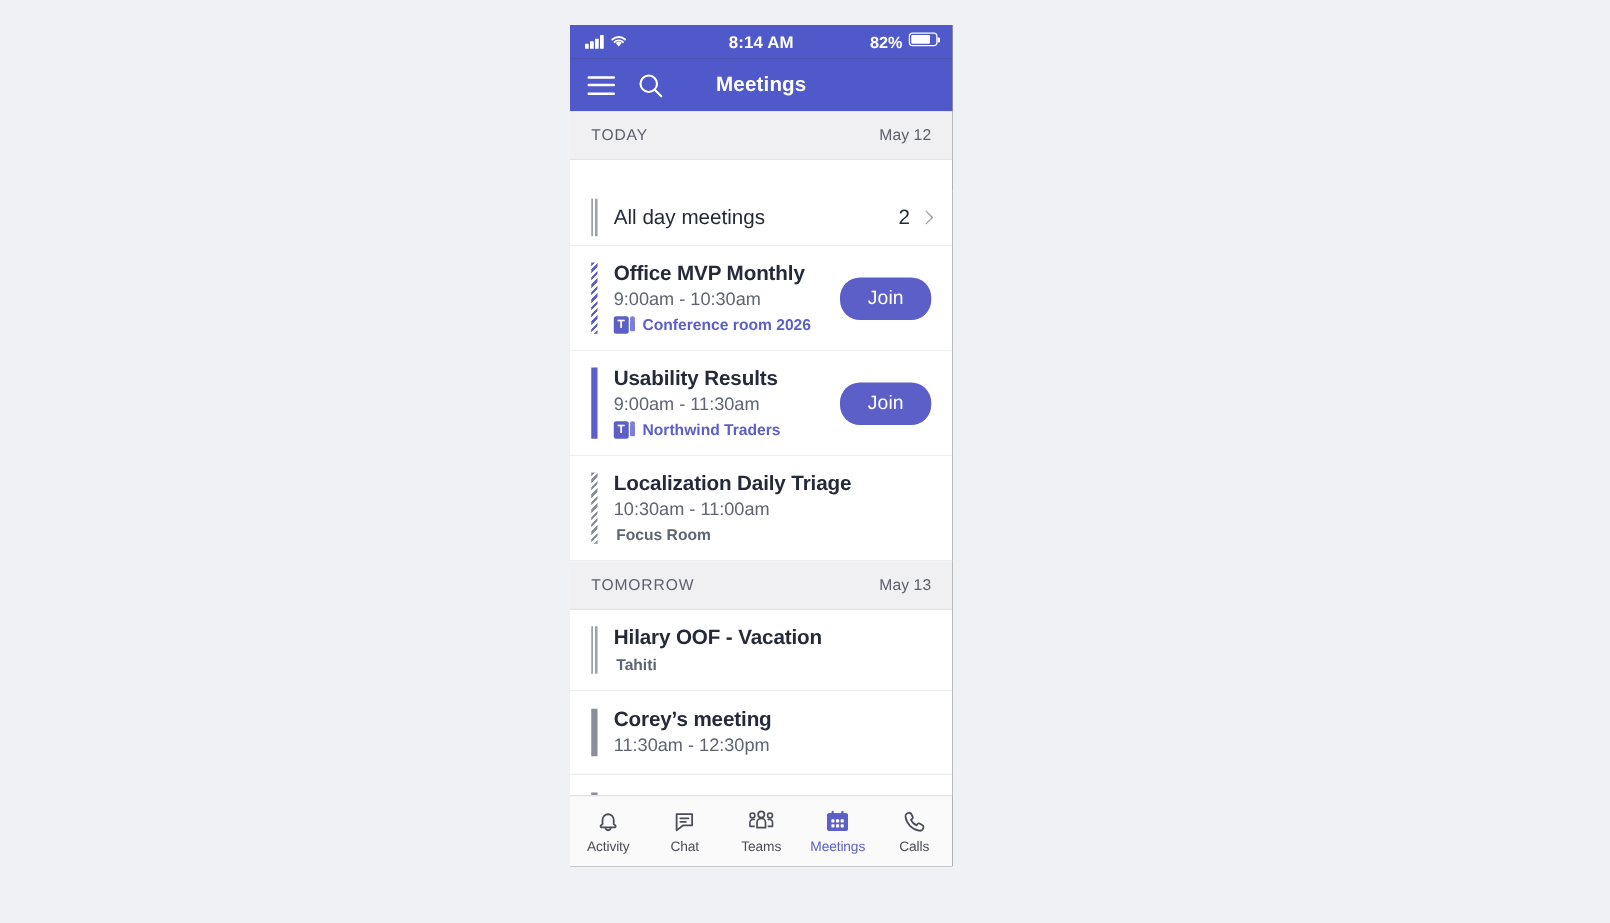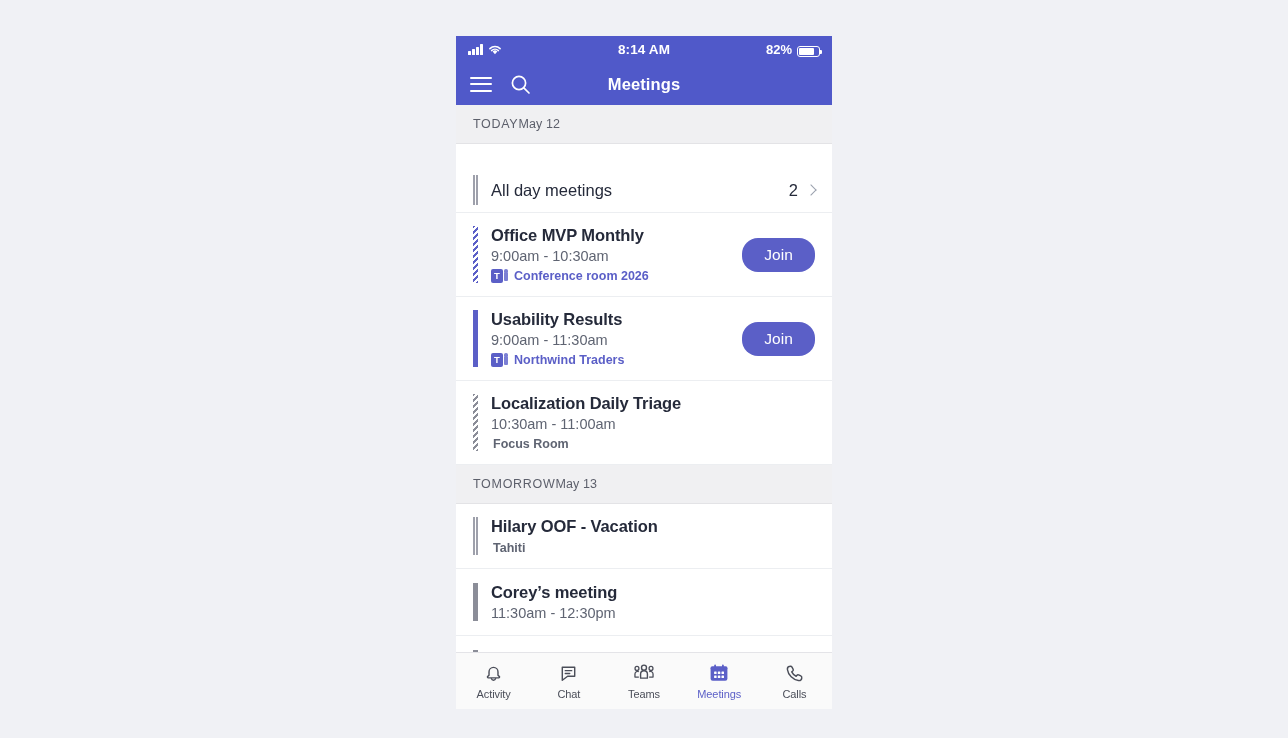--- a/index.html
+++ b/index.html
@@ -7,22 +7,22 @@
     width: 1288px; height: 738px;
     background: #f0f1f5;
     font-family: "Liberation Sans", sans-serif;
     overflow: hidden;
   }
   #stage { position: relative; width: 1288px; height: 738px; }
 
   
   #phone {
     position: absolute;
-    left: 456px; top: 36px;
-    width: 376px; height: 673px;
+    left: 456px; top: 20px;
+    width: 306px; height: 673px;
     background: #404040;
     overflow: hidden;
     display: flex; flex-direction: column;
   }
 
   
   .statusbar {
     height: 27px; background: #5059c9;
     display: flex; align-items: center;
     padding: 0 12px 0 12px;
@@ -30,21 +30,21 @@
     position: relative;
     flex: none;
   }
   .sb-left { display: flex; align-items: center; gap: 5px; }
   .sb-time {
     position: absolute; left: 0; right: 0; top: 0; bottom: 0;
     display: flex; align-items: center; justify-content: center;
     font-size: 13.5px; font-weight: bold; letter-spacing: 0.1px;
   }
   .sb-right {
-    margin-left: auto; display: flex; align-items: flex-end; gap: 5px;
+    margin-left: auto; display: flex; align-items: flex-start; gap: 5px;
     font-size: 13px; font-weight: bold; z-index: 2;
   }
   .signal { display: flex; align-items: flex-end; gap: 1.5px; height: 11px; }
   .signal i { display: block; width: 2.5px; background: #fff; border-radius: 0.5px; }
   .signal i:nth-child(1) { height: 4px; }
   .signal i:nth-child(2) { height: 6px; }
   .signal i:nth-child(3) { height: 8.5px; }
   .signal i:nth-child(4) { height: 11px; }
   .batt {
     width: 23px; height: 11px; border: 1.4px solid #fff; border-radius: 3px;
@@ -71,21 +71,21 @@
     position: absolute; left: 0; right: 0; top: 0; bottom: 0;
     display: flex; align-items: center; justify-content: center;
     font-size: 16.5px; font-weight: bold; letter-spacing: 0.1px;
   }
 
   
   .content { flex: 1 1 auto; background: #ffffff; overflow: hidden; position: relative; }
 
   .day-header {
     height: 39px; background: #f0f0f2;
-    display: flex; align-items: center; justify-content: flex-start;
+    display: flex; align-items: center; justify-content: space-between;
     padding: 0 17px;
     border-bottom: 1px solid #e3e3e6;
     color: #5c5f6b; font-size: 12.5px; letter-spacing: 0.7px;
   }
   .day-header .date { letter-spacing: 0.1px; font-size: 12.5px; }
 
   .row {
     display: flex; align-items: stretch;
     background: #fff;
     border-bottom: 1px solid #eceef1;

